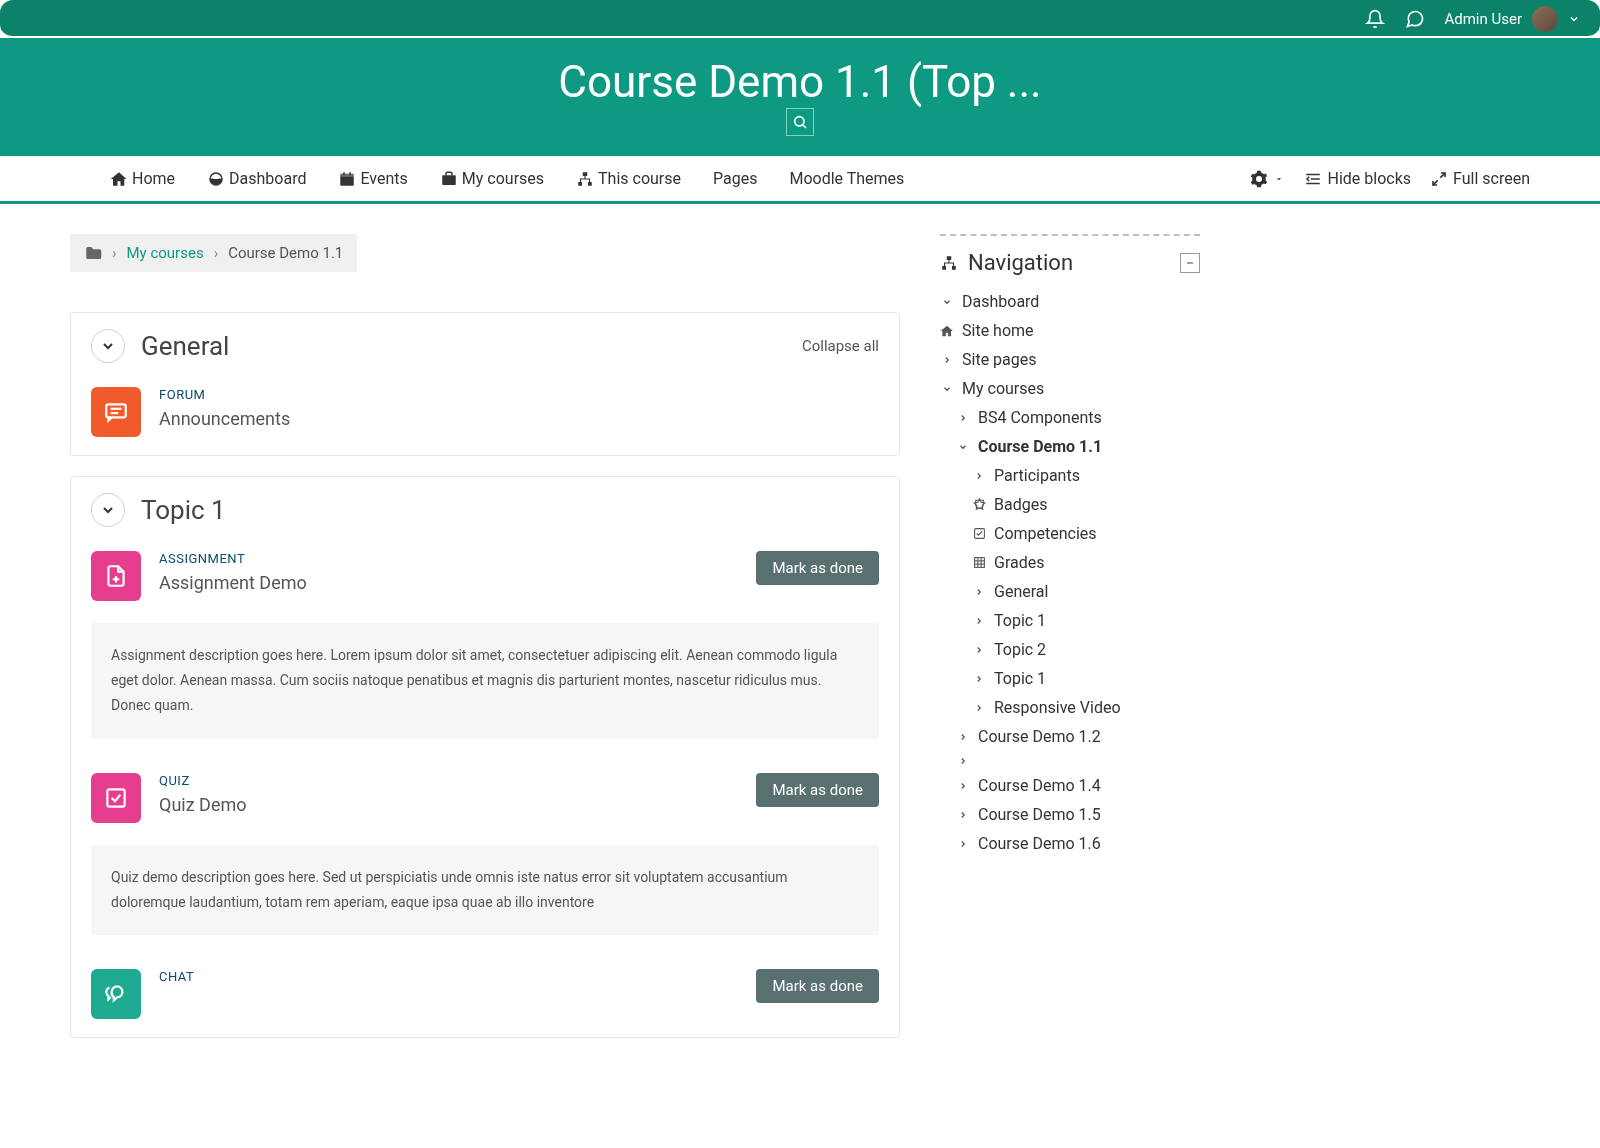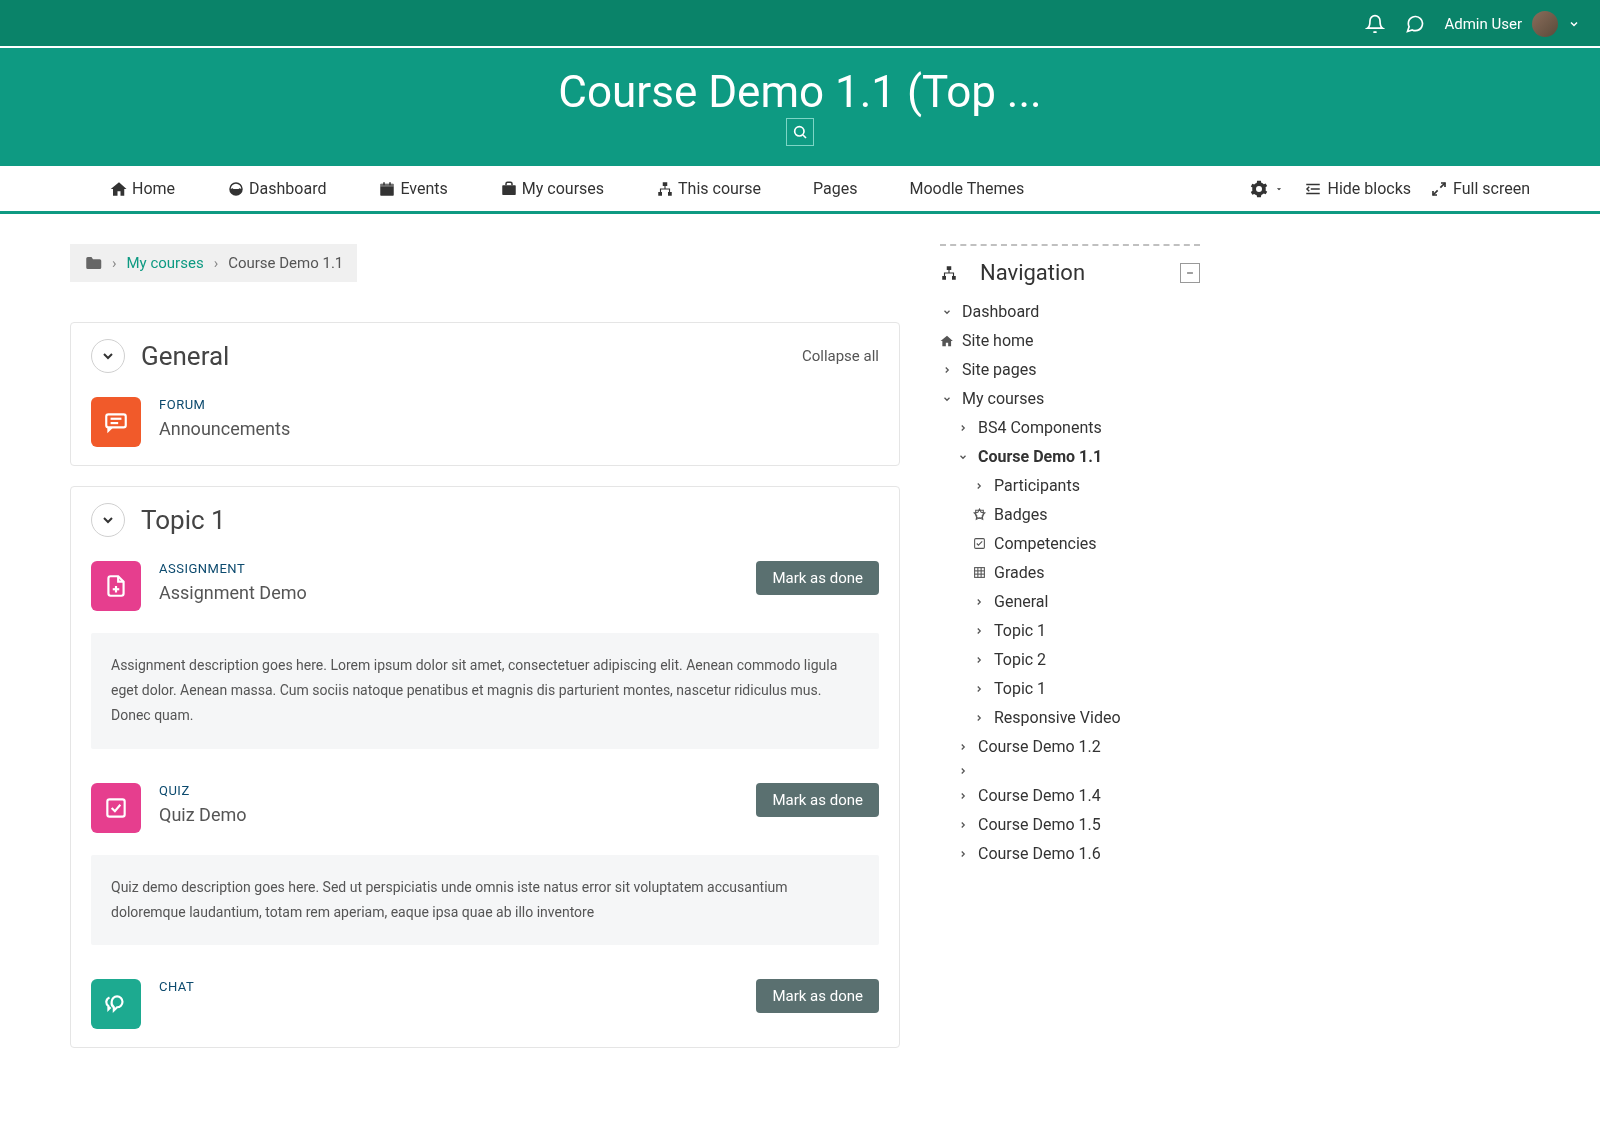--- a/index.html
+++ b/index.html
@@ -1,25 +1,25 @@
 <!DOCTYPE html>
 <html><head>
 <meta charset="utf-8">
 <style>
 * { margin:0; padding:0; box-sizing:border-box; font-family:-apple-system,BlinkMacSystemFont,"Segoe UI",Roboto,sans-serif; }
 body { background:#fff; color:#333; }
-.topbar { background:#0a8369; height:48px; display:flex; align-items:center; justify-content:flex-end; padding:16px 20px; gap:18px; border-top:1px solid #0a8369; border-bottom:2px solid #fff; }
+.topbar { background:#0a8369; height:38px; display:flex; align-items:center; justify-content:flex-end; padding:16px 20px; gap:18px; border-top:1px solid #0a8369; border-bottom:2px solid #fff;border-radius:13px; }
 .topbar .icon-btn { color:#fff; width:22px; height:22px; display:flex; align-items:center; justify-content:center; cursor:pointer; }
 .user-menu { display:flex; align-items:center; gap:10px; color:#fff; font-size:15px; cursor:pointer; }
 .avatar { width:26px; height:26px; border-radius:50%; background:linear-gradient(135deg,#8a6d5b,#5a4a3a); }
 .header { background:#0e9a82; padding:18px 70px 20px 70px; display:flex; align-items:center; justify-content:space-between;flex-direction:column; }
 .header h1 { color:#fff; font-size:44px; font-weight:400; }
 .search-btn { width:28px; height:28px; border:1px solid #7dd5c5; display:flex; align-items:center; justify-content:center; color:#fff; cursor:pointer; }
 .navbar { background:#fff; border-bottom:3px solid #0e9a82; padding:0 70px; display:flex; align-items:center; height:48px; }
-.nav-items { display:flex; gap:52px; flex:1; padding-left:40px; }
+.nav-items { display:flex; gap:32px; flex:1; padding-left:40px; }
 .nav-item { display:flex; align-items:center; gap:4px; color:#333; font-size:16px; cursor:pointer; }
 .nav-right { display:flex; align-items:flex-end; gap:20px; }
 .nav-right .nav-item { gap:6px; }
 .content-wrap { display:flex; padding:30px 70px 0 70px; gap:40px; }
 .main-col { flex:1; max-width:830px; }
 .side-col { width:260px; }
 .breadcrumb { background:#f0f0f0; display:inline-flex; align-items:center; gap:10px; padding:10px 14px; margin-bottom:40px; font-size:15px; color:#555; }
 .breadcrumb a { color:#0e9a82; text-decoration:none; }
 .breadcrumb .sep { color:#888; }
 .section { border:1px solid #e5e5e5; border-radius:4px; margin-bottom:20px; padding:0; }
@@ -32,21 +32,21 @@
 .bg-forum { background:#f15a2a; }
 .bg-assign { background:#e63e8e; }
 .bg-quiz { background:#e63e8e; }
 .bg-chat { background:#1daa90; }
 .activity-text { flex:1; }
 .activity-type { font-size:13px; color:#0c4a6e; letter-spacing:0.5px; margin-bottom:6px; }
 .activity-name { font-size:18px; color:#555; }
 .mark-done { background:#5a7070; color:#fff; border:none; padding:8px 16px; border-radius:4px; font-size:15px; cursor:pointer; }
 .desc-box { margin:4px 20px 20px 20px; background:#f5f6f7; padding:20px; font-size:14px; line-height:1.8; color:#555; border-radius:2px; }
 .nav-block { border-top:2px dashed #c0c0c0; padding-top:14px; }
-.nav-block-head { display:flex; align-items:center; gap:22px; margin-bottom:12px; }
+.nav-block-head { display:flex; align-items:center; gap:10px; margin-bottom:12px; }
 .nav-block-title { font-size:22px; color:#333; flex:1; }
 .collapse-block { width:20px; height:20px; border:1px solid #999; display:flex; align-items:center; justify-content:center; cursor:pointer; font-size:10px; color:#666; }
 .tree-item { display:flex; align-items:center; gap:8px; padding:5px 0; font-size:16px; color:#333; cursor:pointer; }
 .tree-item.bold { font-weight:700; }
 .tree-item .ticon { width:14px; display:flex; justify-content:center; color:#555; }
 .ind1 { padding-left:16px; }
 .ind2 { padding-left:32px; }
 svg { display:block; }
 </style>
 </head>

